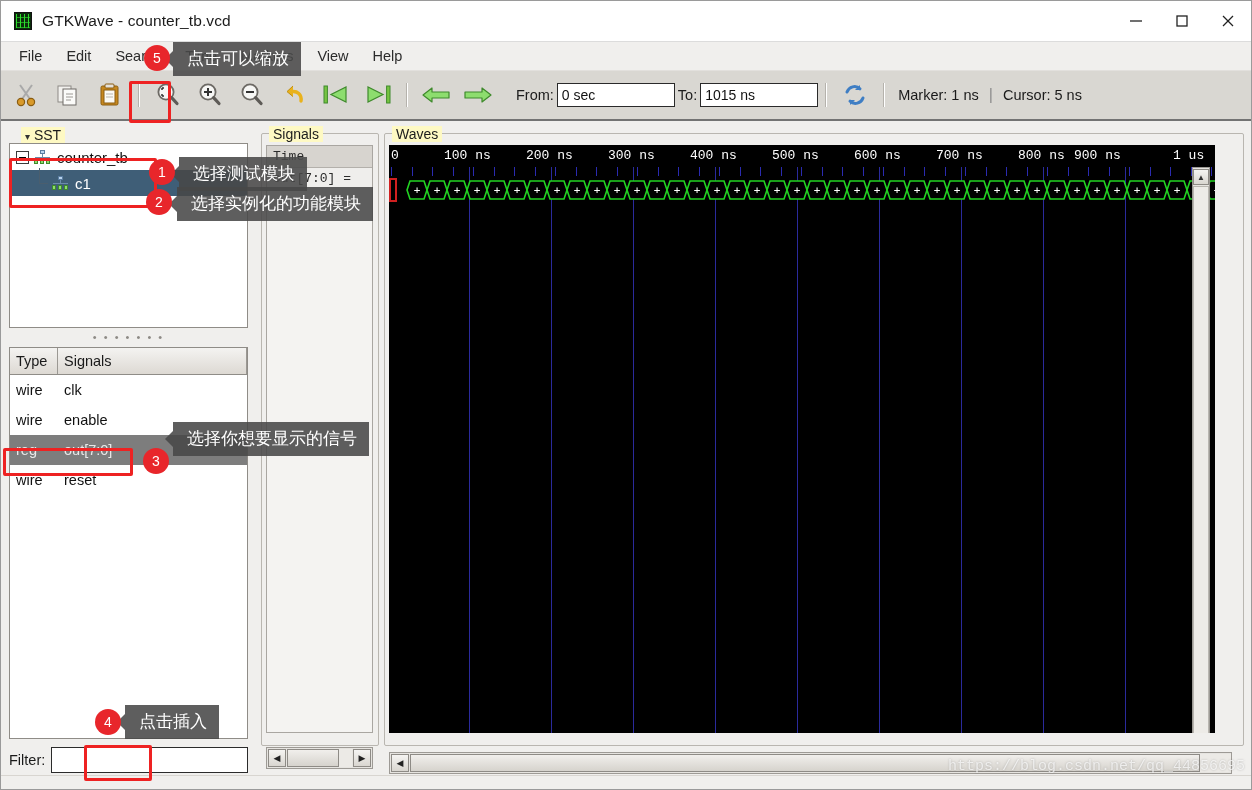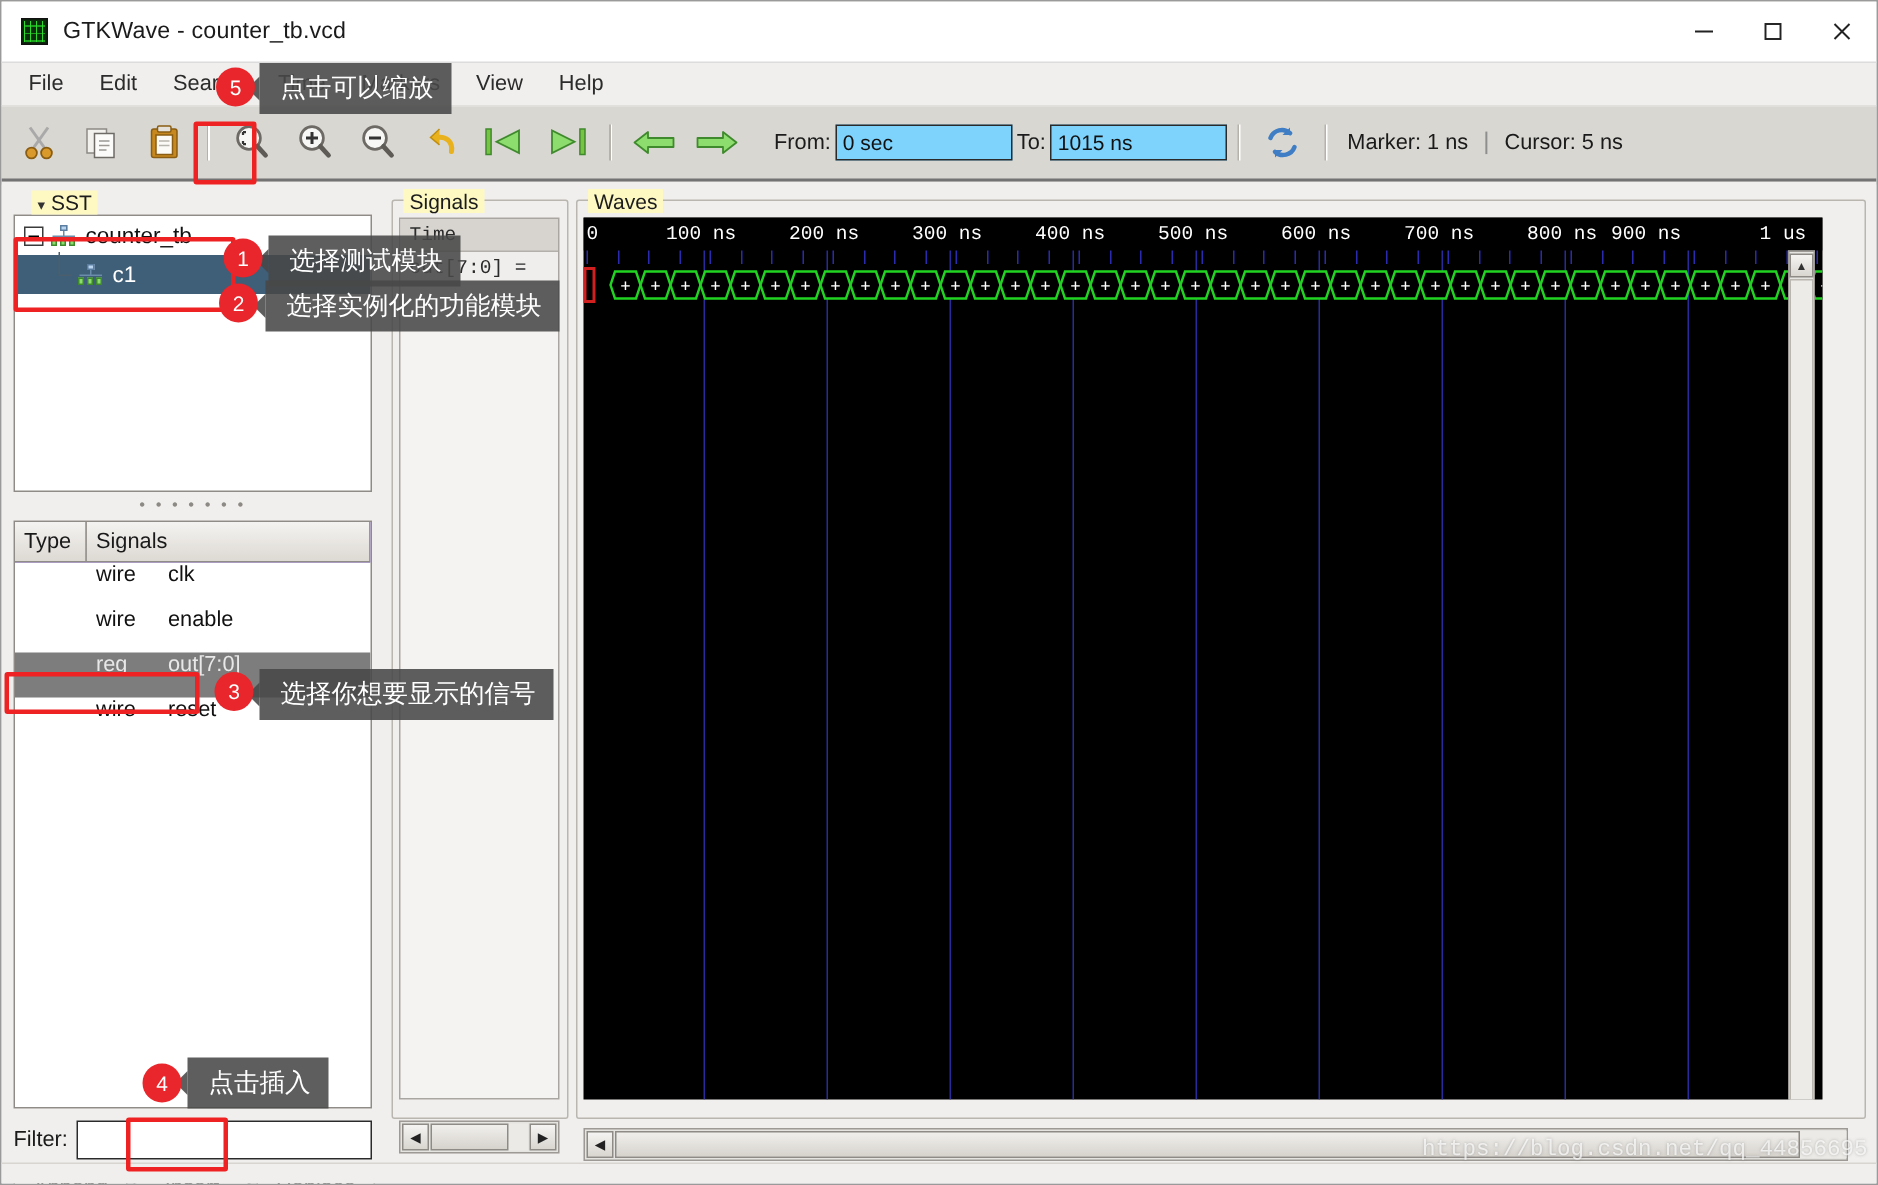--- a/index.html
+++ b/index.html
@@ -76,21 +76,21 @@
   .tb-icon:first-child { margin-left: 6px; }
   .tb-sep {
     width: 2px; height: 24px; margin: 0 7px;
     background: linear-gradient(90deg, #b5b2ac 0 1px, #ffffff 1px 2px);
     flex: 0 0 auto;
   }
   .tb-label {
     font-size: 14.5px; color: #1c1c1c; margin: 0 3px; white-space: nowrap;
   }
   .tb-field {
-    height: 24px; border: 1.5px solid #2a2a2a; background: #7dd3fc;
+    height: 24px; border: 1.5px solid #2a2a2a; background: #ffffff;
     font-size: 14px; color: #111; padding: 0 4px;
     display: flex; align-items: center;
     font-family: "Liberation Sans", sans-serif;
   }
   .tb-field.from { width: 118px; }
   .tb-field.to   { width: 118px; }
   .tb-status {
     font-size: 14.5px; color: #1a1a1a; white-space: nowrap; margin: 0 6px;
   }
   .vbar { color: #8e8e8e; font-size: 16px; margin: 0 4px; }
@@ -173,21 +173,21 @@
     border-bottom: 1px solid #8f8c87;
   }
   .sig-head div {
     font-size: 14.5px; color: #1a1a1a; display: flex; align-items: center;
     padding-left: 6px; border-right: 1px solid #9b9893;
     background: linear-gradient(180deg,#f4f3f1,#ddd9d3);
   }
   .sig-head .c-type { width: 48px; }
   .sig-head .c-name { flex: 1; }
   .sig-row {
-    display: flex; height: 30px; font-size: 14.5px; color: #111; padding-left: 48px;
+    display: flex; height: 30px; align-items: center; font-size: 14.5px; color: #111;
   }
   .sig-row.selected { background: #7d7d7d; color: #e8e8e8; }
   .sig-row .c-type { width: 48px; padding-left: 6px; }
   .sig-row .c-name { flex: 1; padding-left: 6px; }
 
   .filter-row {
     position: absolute; left: 4px; top: 622px; width: 239px; height: 30px;
     display: flex; align-items: center;
   }
   .filter-lbl { font-size: 14.5px; color: #1a1a1a; margin-right: 6px; }
@@ -754,20 +754,20 @@
   <div class="badge" style="left:143px; top:44px;">5</div>
   <div class="tip" style="left:172px; top:41px;">点击可以缩放</div>
 
   <div class="badge" style="left:148px; top:158px;">1</div>
   <div class="tip" style="left:178px; top:156px;">选择测试模块</div>
 
   <div class="badge" style="left:145px; top:188px;">2</div>
   <div class="tip" style="left:176px; top:186px;">选择实例化的功能模块</div>
 
   <div class="badge" style="left:142px; top:447px;">3</div>
-  <div class="tip" style="left:172px; top:445px;">选择你想要显示的信号</div>
+  <div class="tip" style="left:172px; top:421px;">选择你想要显示的信号</div>
 
   <div class="badge" style="left:94px;  top:708px;">4</div>
   <div class="tip" style="left:124px; top:704px;">点击插入</div>
 
   <div class="watermark">https://blog.csdn.net/qq_44856695</div>
 
 </div>
 
 </body></html>

